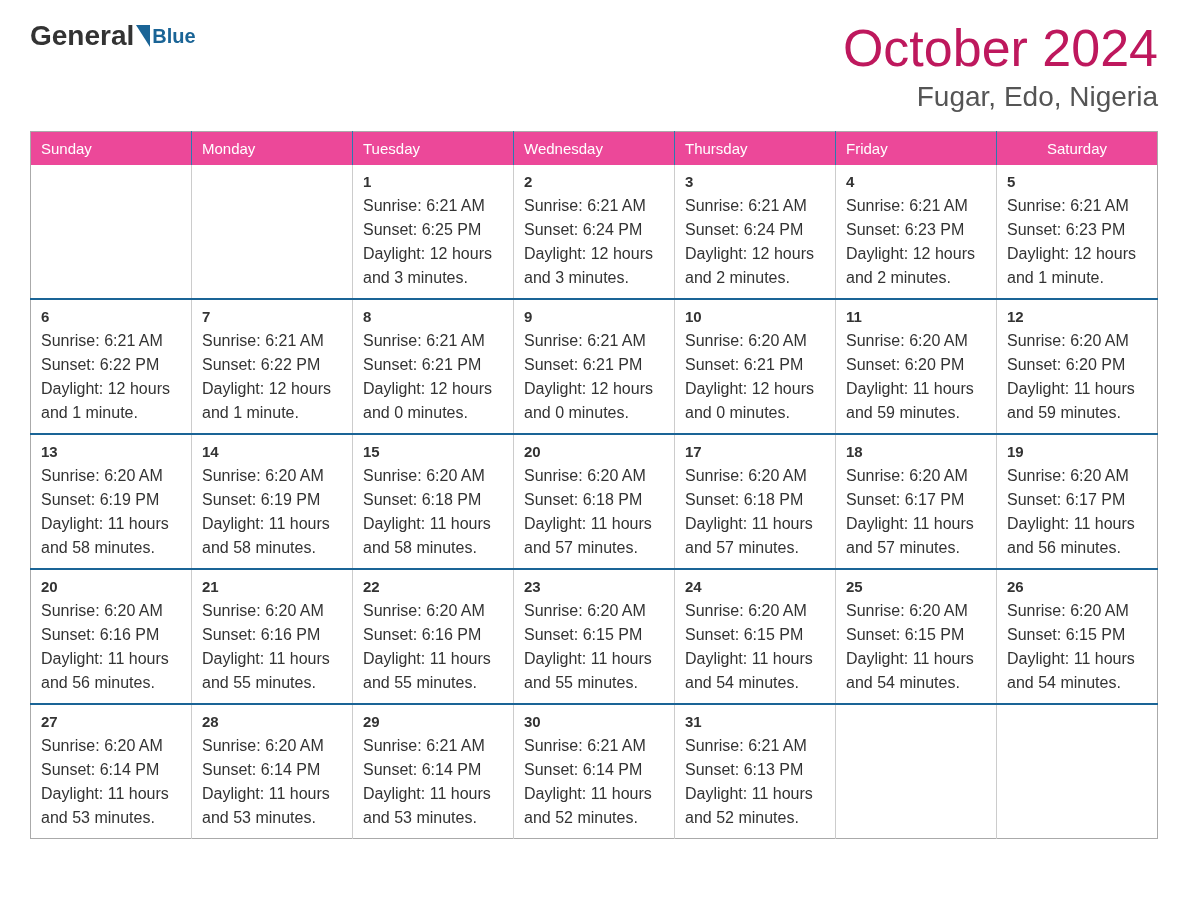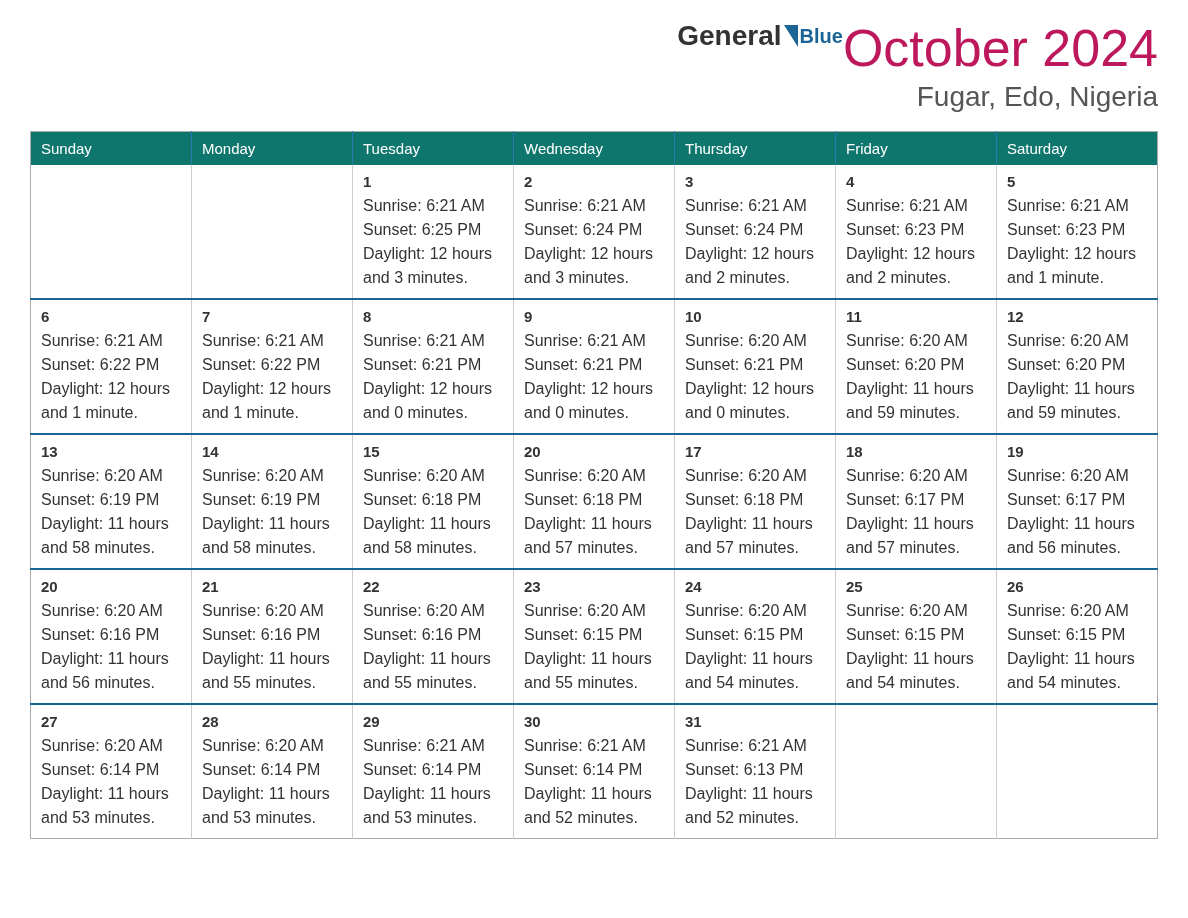--- a/index.html
+++ b/index.html
@@ -5,21 +5,21 @@
     * { margin: 0; padding: 0; box-sizing: border-box; }
     body {
       font-family: Arial, sans-serif;
       background: #fff;
       width: 1188px;
       min-height: 918px;
       padding: 20px 30px 30px 30px;
     }
     .header {
       display: flex;
-      justify-content: flex-end;
+      justify-content: space-between;
       align-items: flex-start;
       margin-bottom: 18px;
     }
     .logo-area {
       display: flex;
       flex-direction: column;
       align-items: flex-start;
     }
     .logo-text {
       display: flex;
@@ -57,29 +57,29 @@
       font-size: 28px;
       color: #555;
       margin-top: 4px;
     }
     .calendar-table {
       width: 100%;
       border-collapse: collapse;
       border: 1px solid #aaa;
     }
     .calendar-table th {
-      background-color: #0f766e;
+      background-color: #ec4899;
       color: #fff;
       text-align: left;
       padding: 8px 10px;
       font-size: 15px;
       font-weight: normal;
       border-right: 1px solid #2a7ab0;
     }
-    .calendar-table th:last-child { border-right: none; }
+    .calendar-table th:last-child { border-right: none; text-align: center; }
     .calendar-table td {
       vertical-align: top;
       padding: 8px 10px;
       border-right: 1px solid #ccc;
       border-bottom: 2px solid #1a6496;
       width: 14.28%;
       font-size: 12.5px;
       color: #333;
       min-height: 100px;
     }

